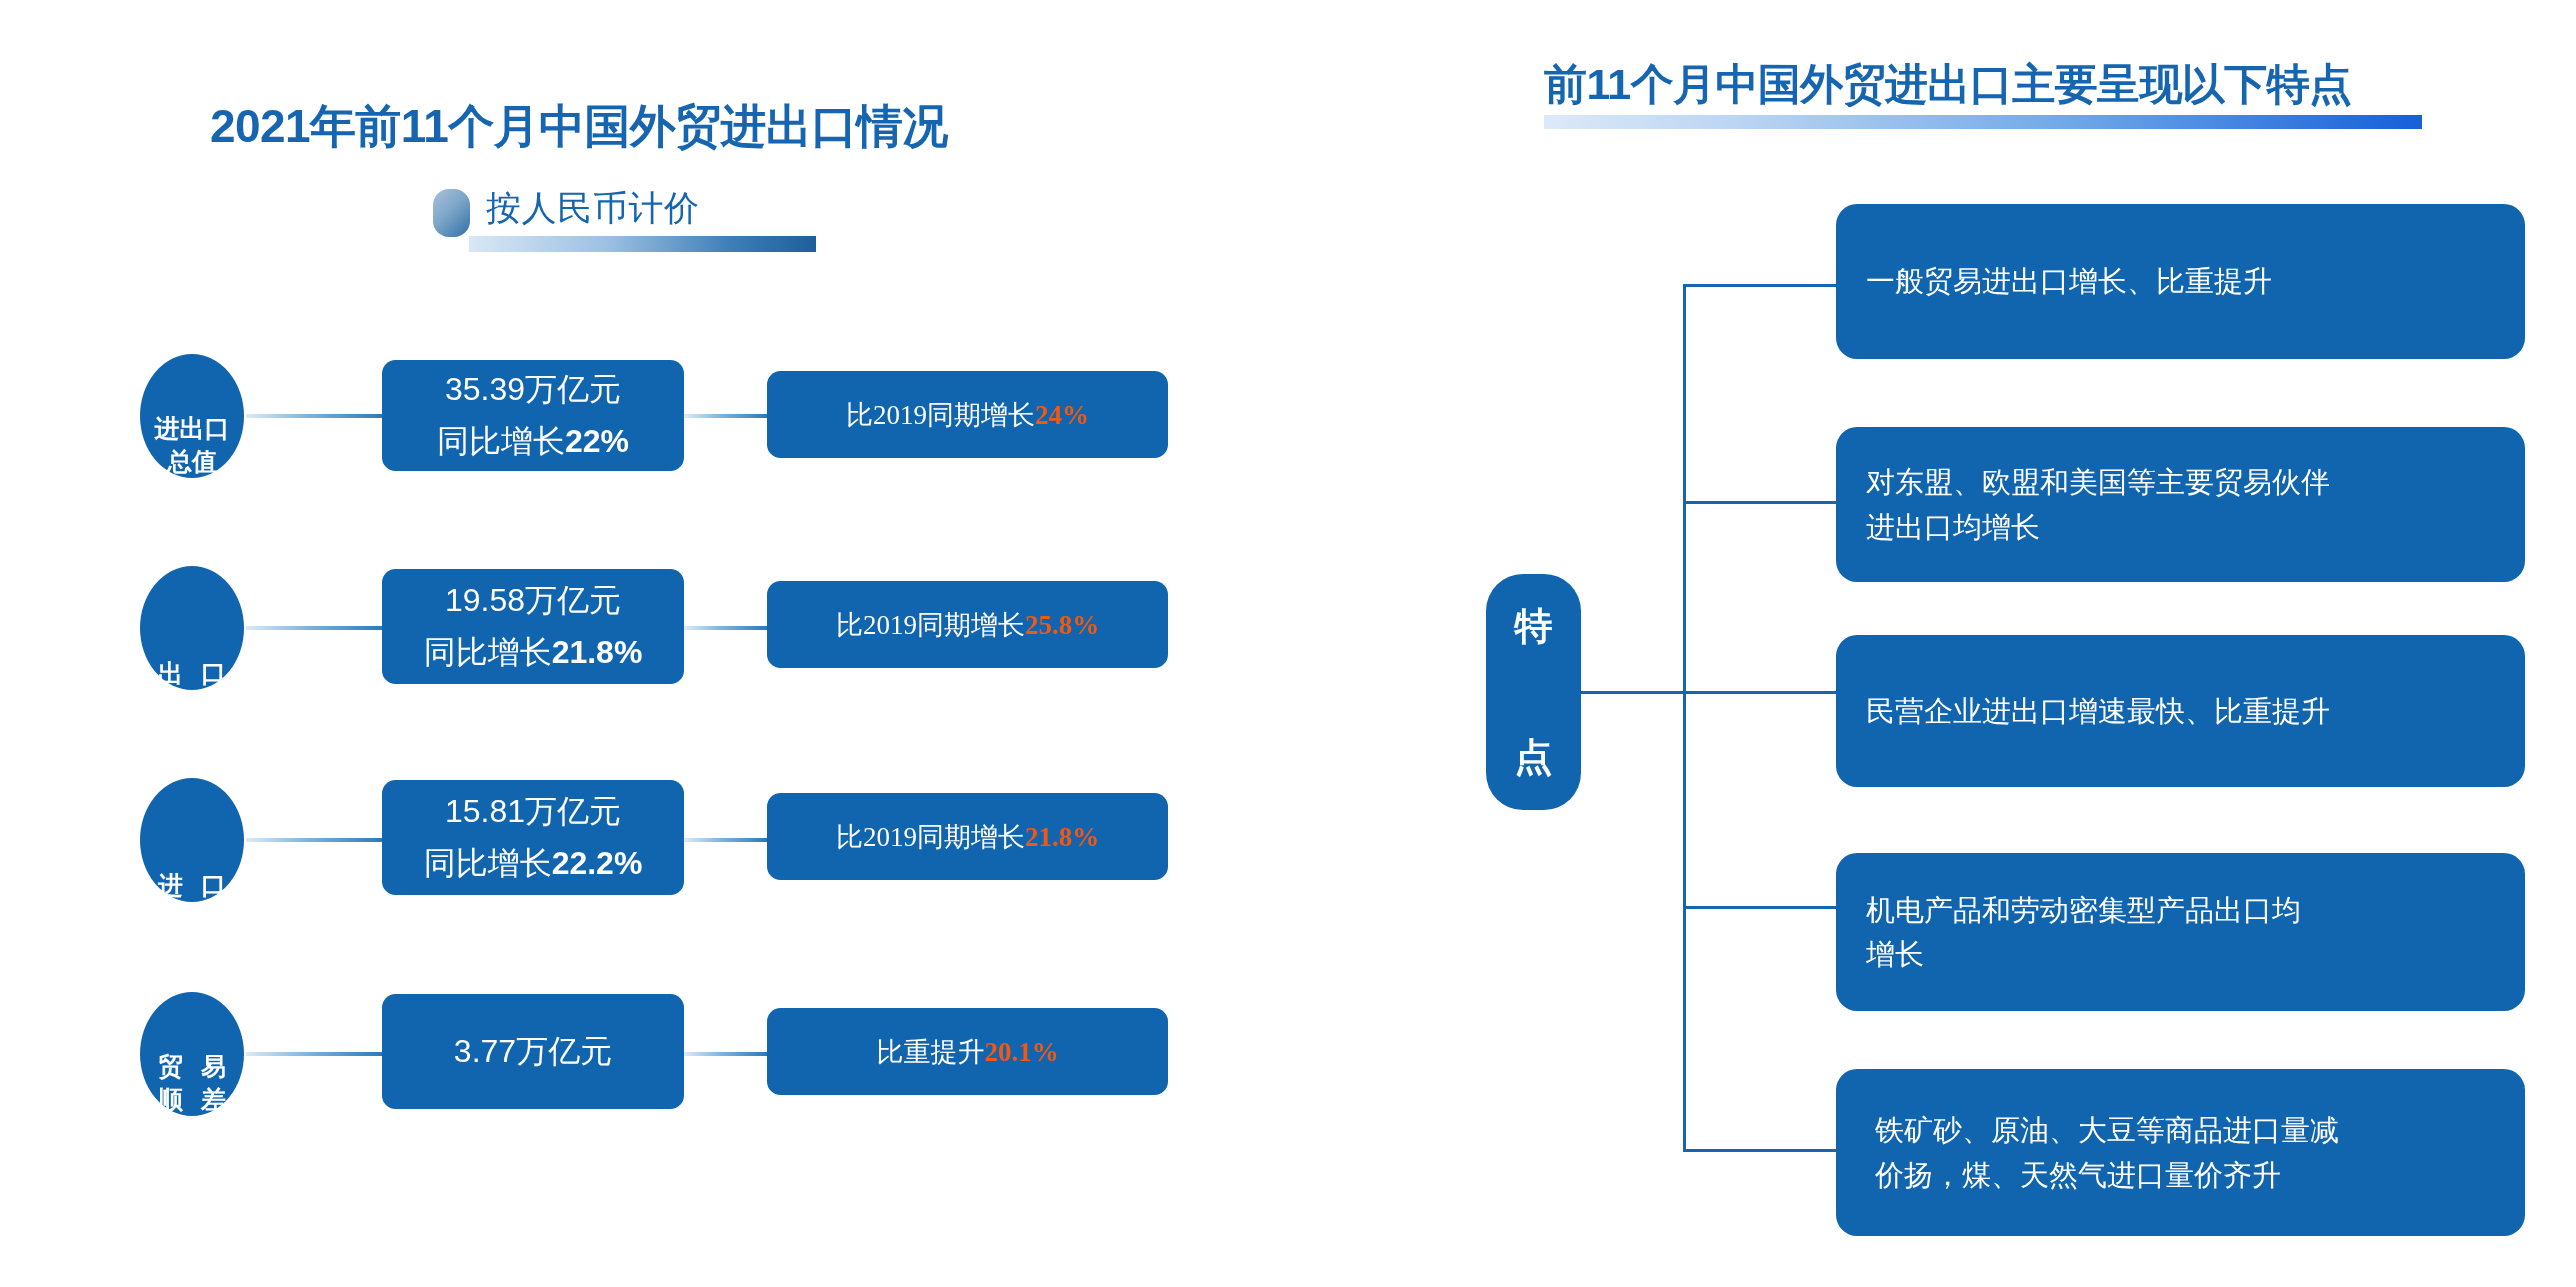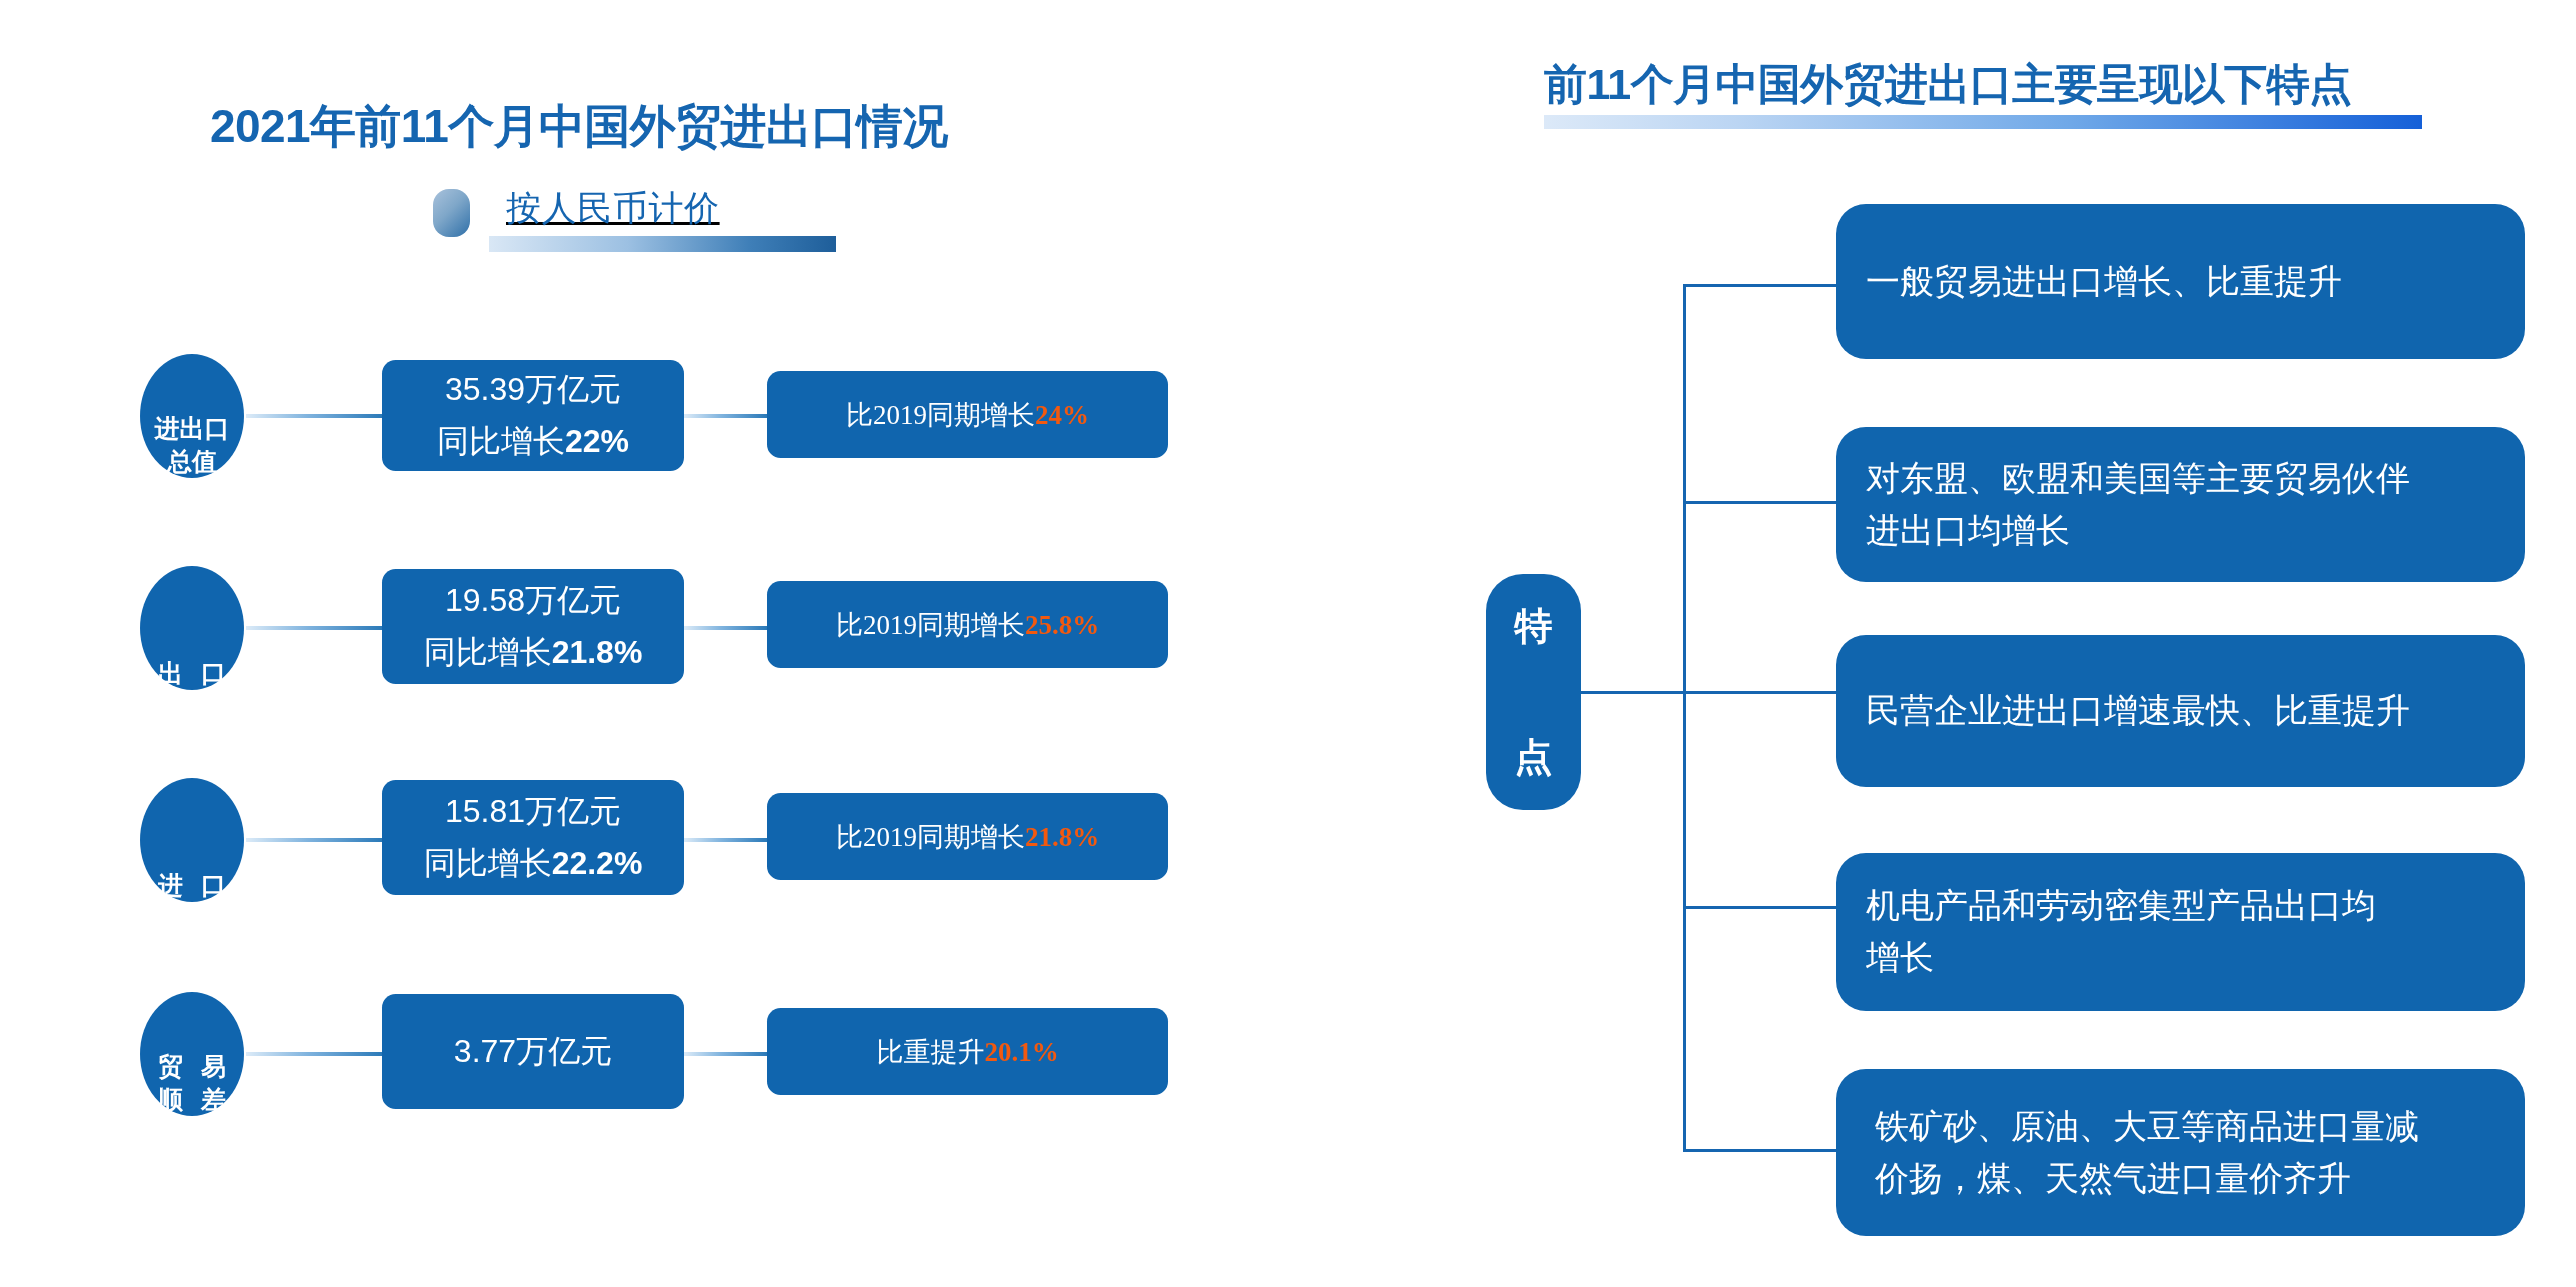--- a/index.html
+++ b/index.html
@@ -27,21 +27,21 @@
     background: linear-gradient(to right, #DCE9F8 0%, #BBD5F3 22%, #6FA8E8 60%, #1560D8 100%);
   }
 
   
   .subtitle-wrap { position: absolute; left: 433px; top: 185px; display: flex; align-items: flex-start; }
   .subtitle-marker {
     width: 37px; height: 48px; border-radius: 16px;
     background: linear-gradient(135deg, #A9C2DC 0%, #7FA7C9 45%, #2E6FA8 100%);
     margin-top: 3.7px;
   }
-  .subtitle-textcol { margin-left: 36px; text-decoration: underline; }
+  .subtitle-textcol { margin-left: 16px; }
   .subtitle-text {
     font-size: 35px; font-weight: 400; color: #1565B0;
     white-space: nowrap; letter-spacing: 0.6px;
   }
   .subtitle-underline {
     width: 347px; height: 16px; margin-top: 3.7px; margin-left: -17.3px;
     background: linear-gradient(to right, #D9E7F5 0%, #9CC0E2 40%, #3F7FB8 75%, #1E5E9A 100%);
   }
   .circle {
     position: absolute; left: 140px; width: 104px; height: 124px;
@@ -78,23 +78,23 @@
   .hub {
     position: absolute; left: 1486px; top: 574px;
     width: 95px; height: 236px;
     background: #1065AE; border-radius: 37px;
     color: #fff; display: flex; flex-direction: column;
     align-items: center; justify-content: space-between;
     padding: 27px 0; font-size: 38px; font-weight: 700;
   }
   .feat {
     position: absolute; left: 1836px; width: 689px;
-    background: #1065AE; border-radius: 30px;
+    background: #1065AE; border-radius: 21px;
     color: #fff; display: flex; flex-direction: column; justify-content: center;
-    font-size: 34px; line-height: 1.52; padding: 0 30px;
+    font-size: 29px; line-height: 1.52; padding: 0 30px;
   }
   .feat .ln { white-space: nowrap; }
 
   .tree-line { position: absolute; background: #1565B0; }
 </style>
 </head>
 <body>
 
 <div id="root">
 

